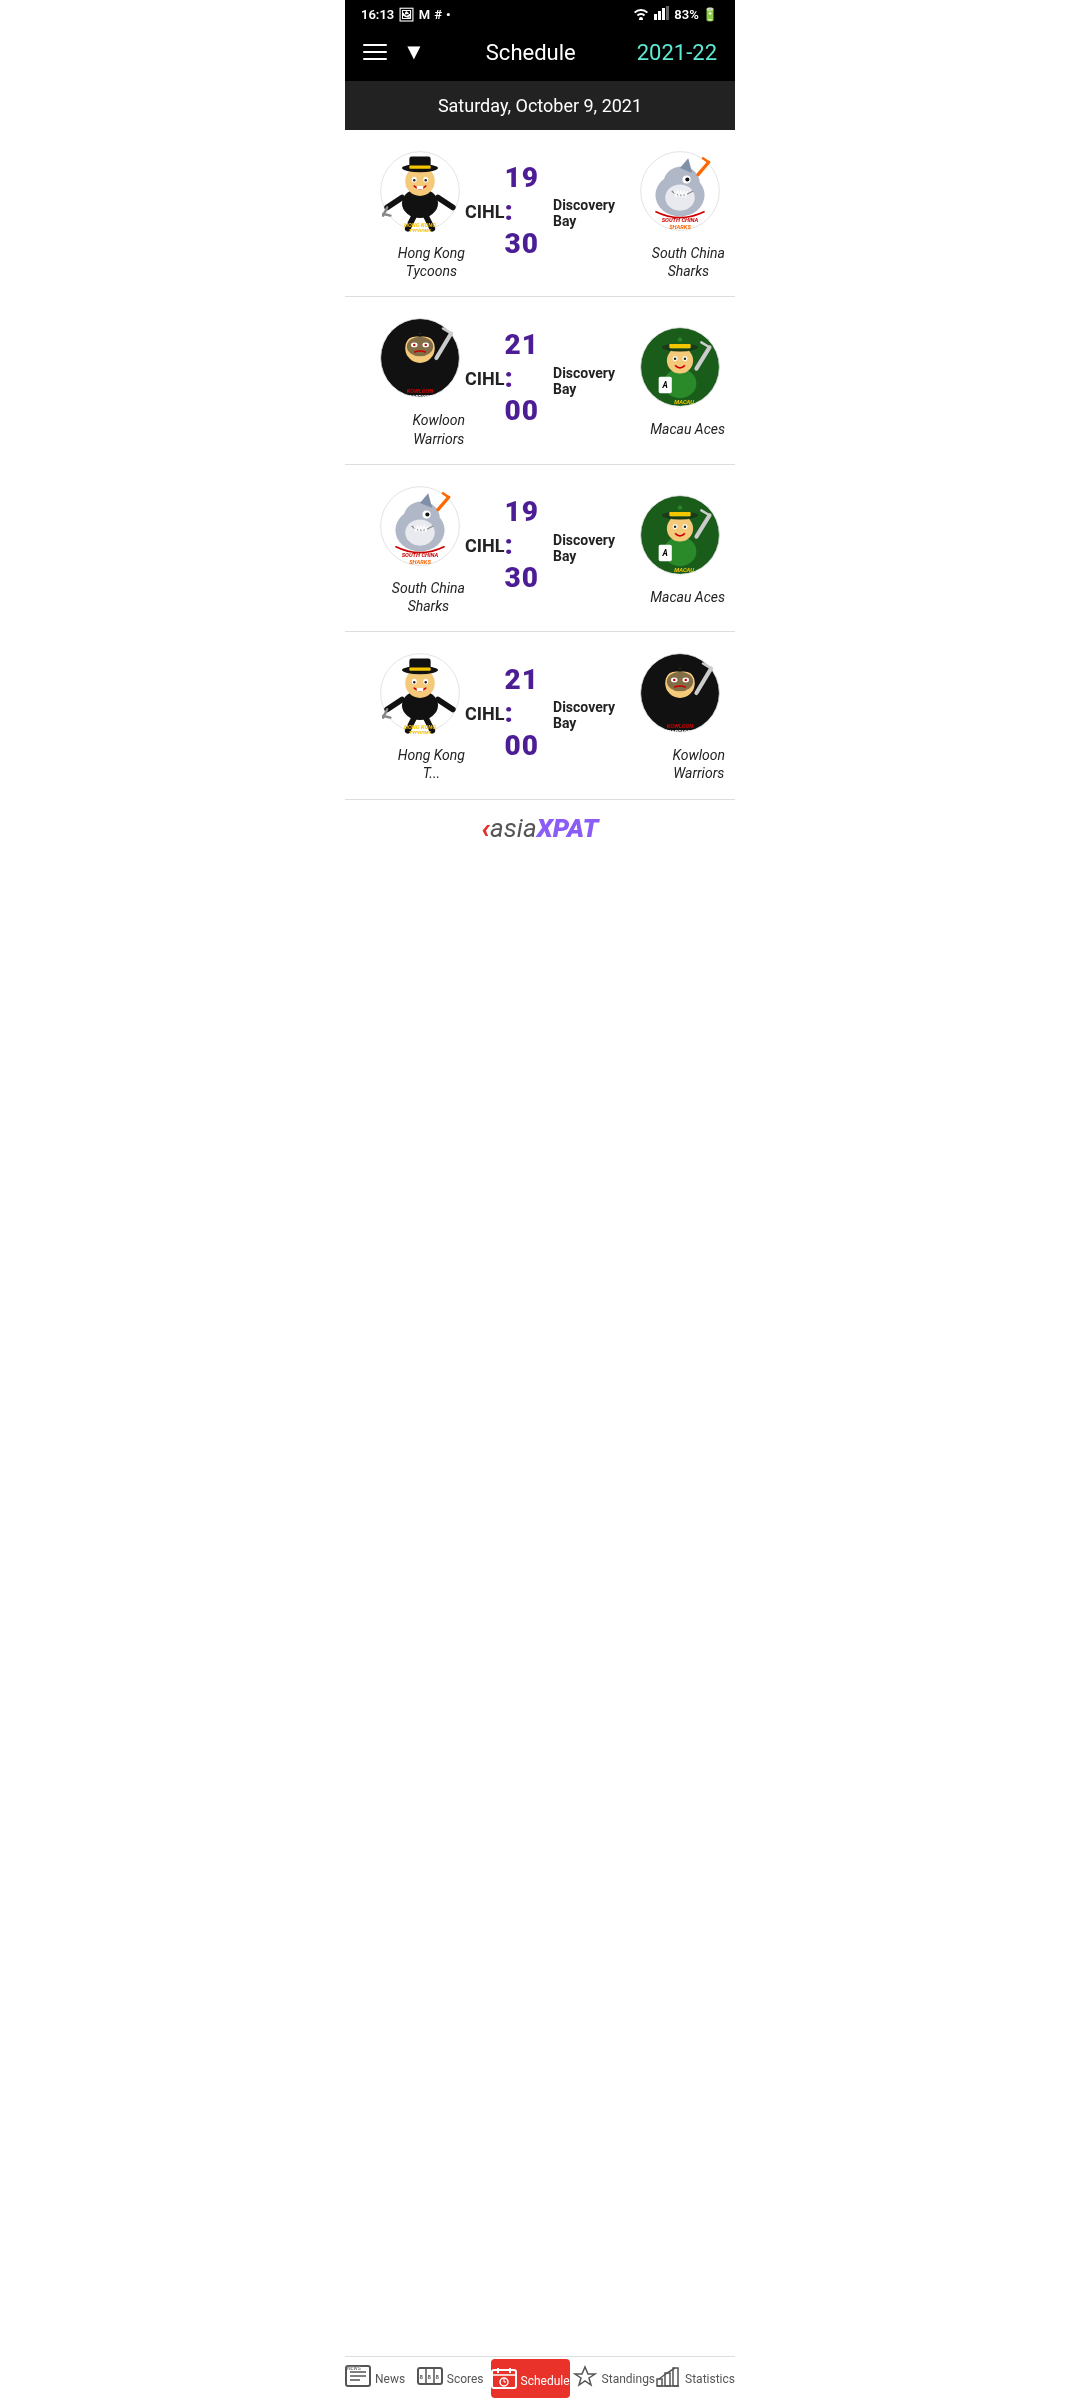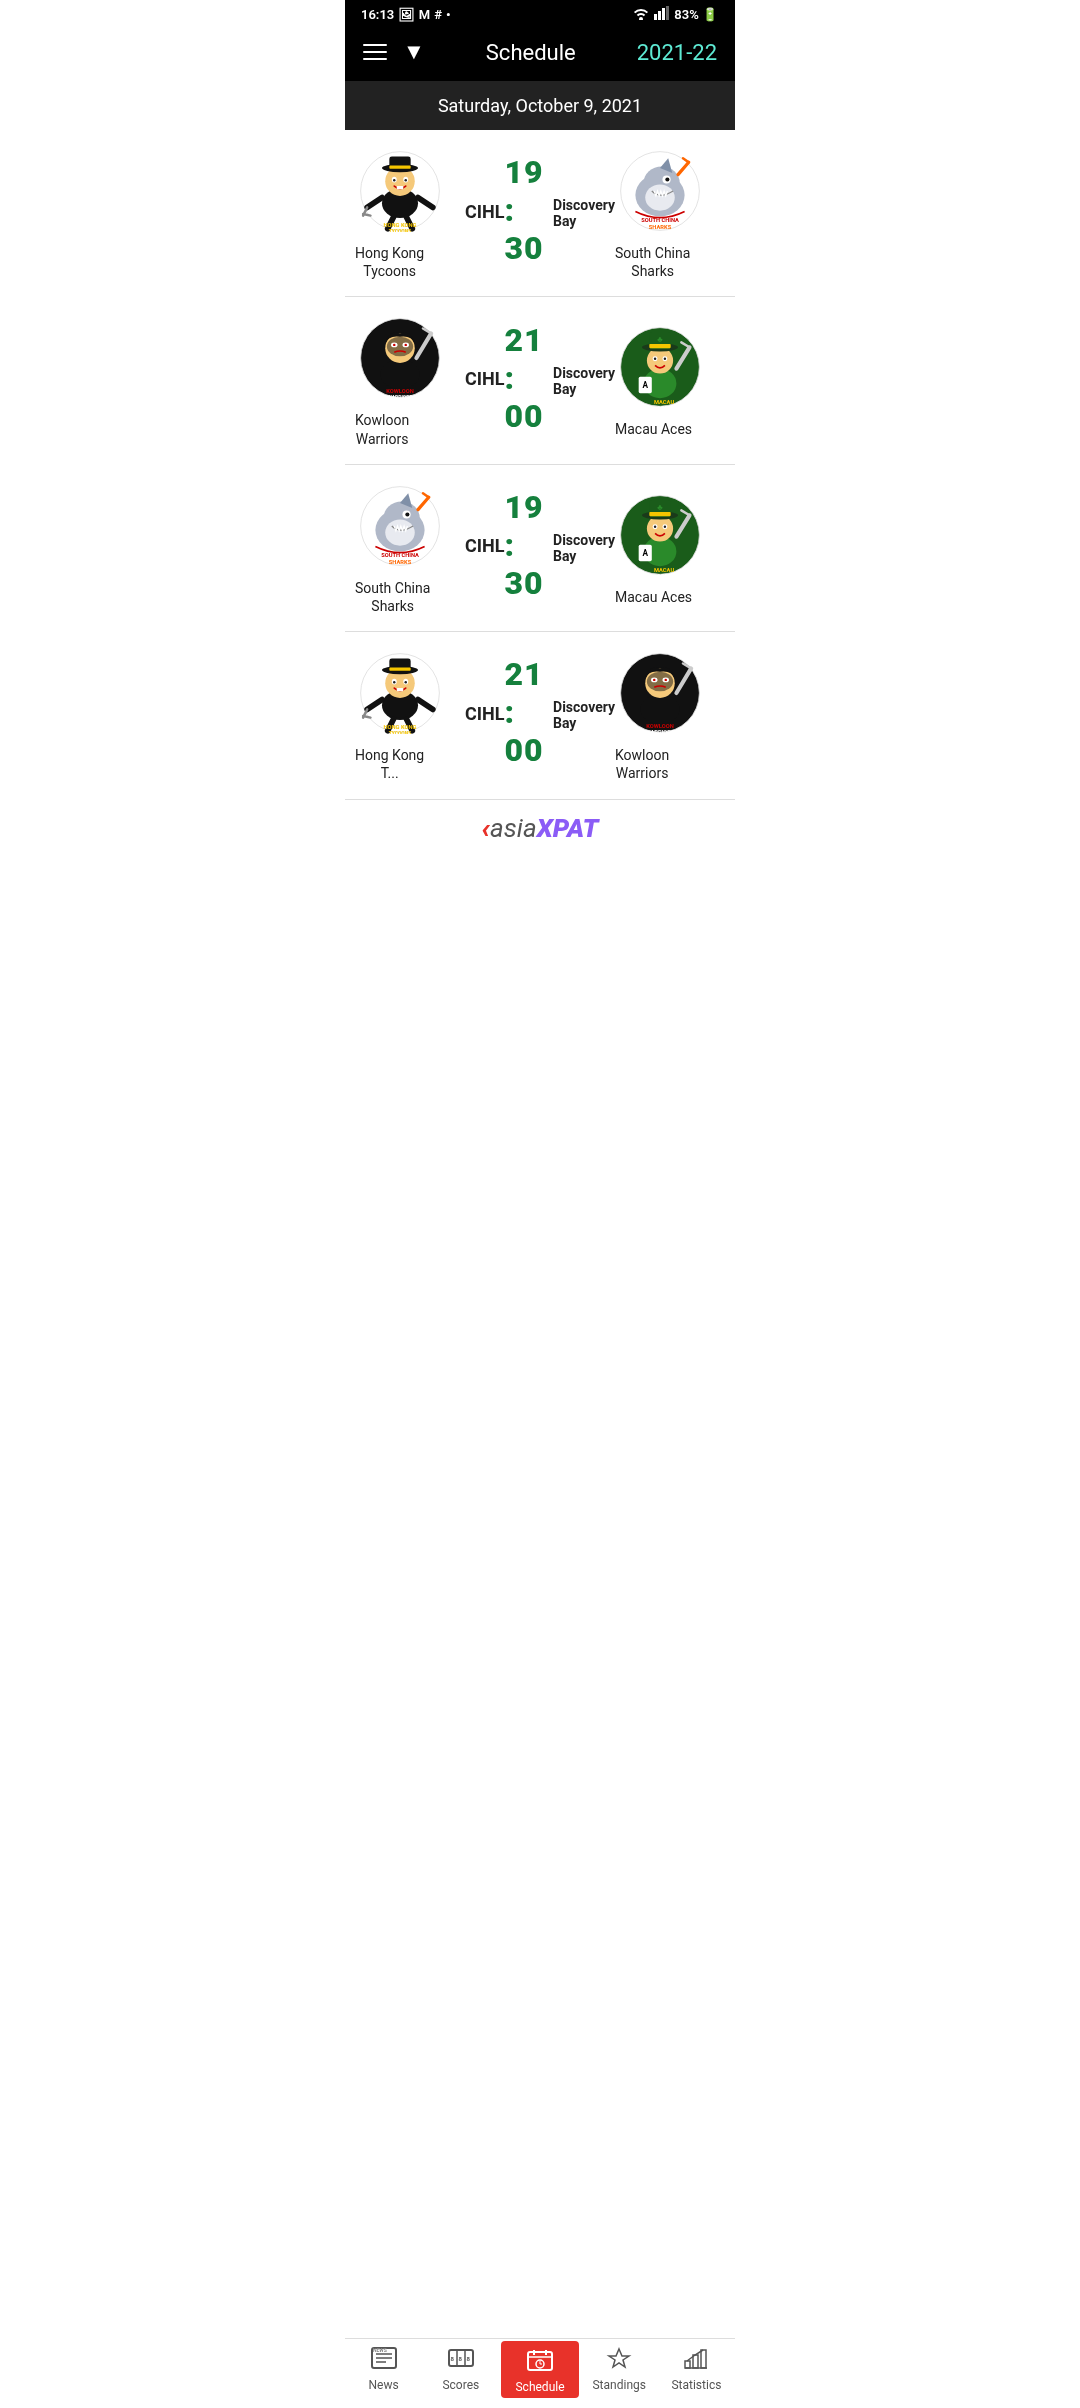--- a/index.html
+++ b/index.html
@@ -58,22 +58,23 @@
       display: flex;
       align-items: center;
       justify-content: space-between;
       padding: 16px 10px 16px 10px;
       border-bottom: 1px solid #ddd;
       background: #fff;
     }
     .team-side {
       display: flex;
       flex-direction: column;
-      align-items: flex-start;
+      align-items: flex-end;
       width: 110px;
+      font-style: italic;
     }
     .team-logo {
       width: 90px;
       height: 90px;
       display: flex;
       align-items: center;
       justify-content: center;
       margin-bottom: 8px;
     }
     .team-name {
@@ -88,23 +89,23 @@
       align-items: center;
       flex: 1;
     }
     .match-league {
       font-size: 18px;
       font-weight: 700;
       color: #222;
       margin-bottom: 4px;
     }
     .match-time {
-      font-size: 32px;
+      font-size: 28px;
       font-weight: 900;
-      color: #15803d;
+      color: #4c1d95;
       margin-bottom: 6px;
       letter-spacing: 1px;
     }
     .match-venue {
       font-size: 14px;
       font-weight: 700;
       color: #222;
     }
 
     
@@ -136,21 +137,21 @@
       background: #fff;
       border-top: 1px solid #ddd;
       display: flex;
       justify-content: space-around;
       align-items: center;
       padding: 8px 0 16px 0;
       z-index: 100;
     }
     .nav-item {
       display: flex;
-      flex-direction: column;
+      flex-direction: row;
       align-items: center;
       gap: 4px;
       flex: 1;
       cursor: pointer;
       color: #555;
       font-size: 12px;
     }
     .nav-item.active {
       background: #e8322a;
       color: #fff;

